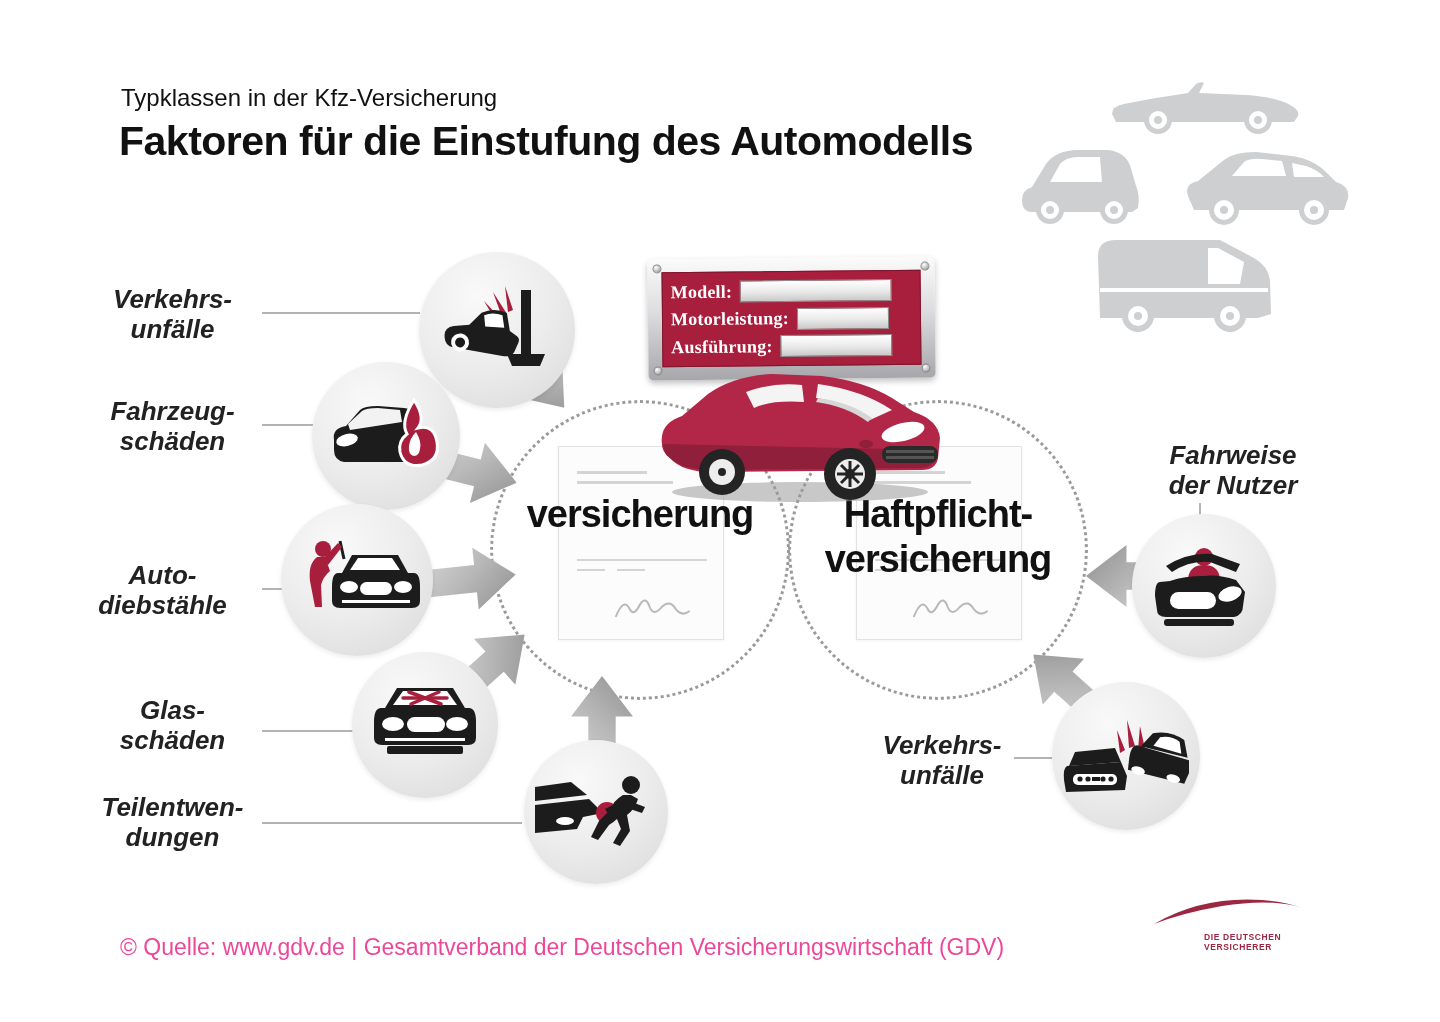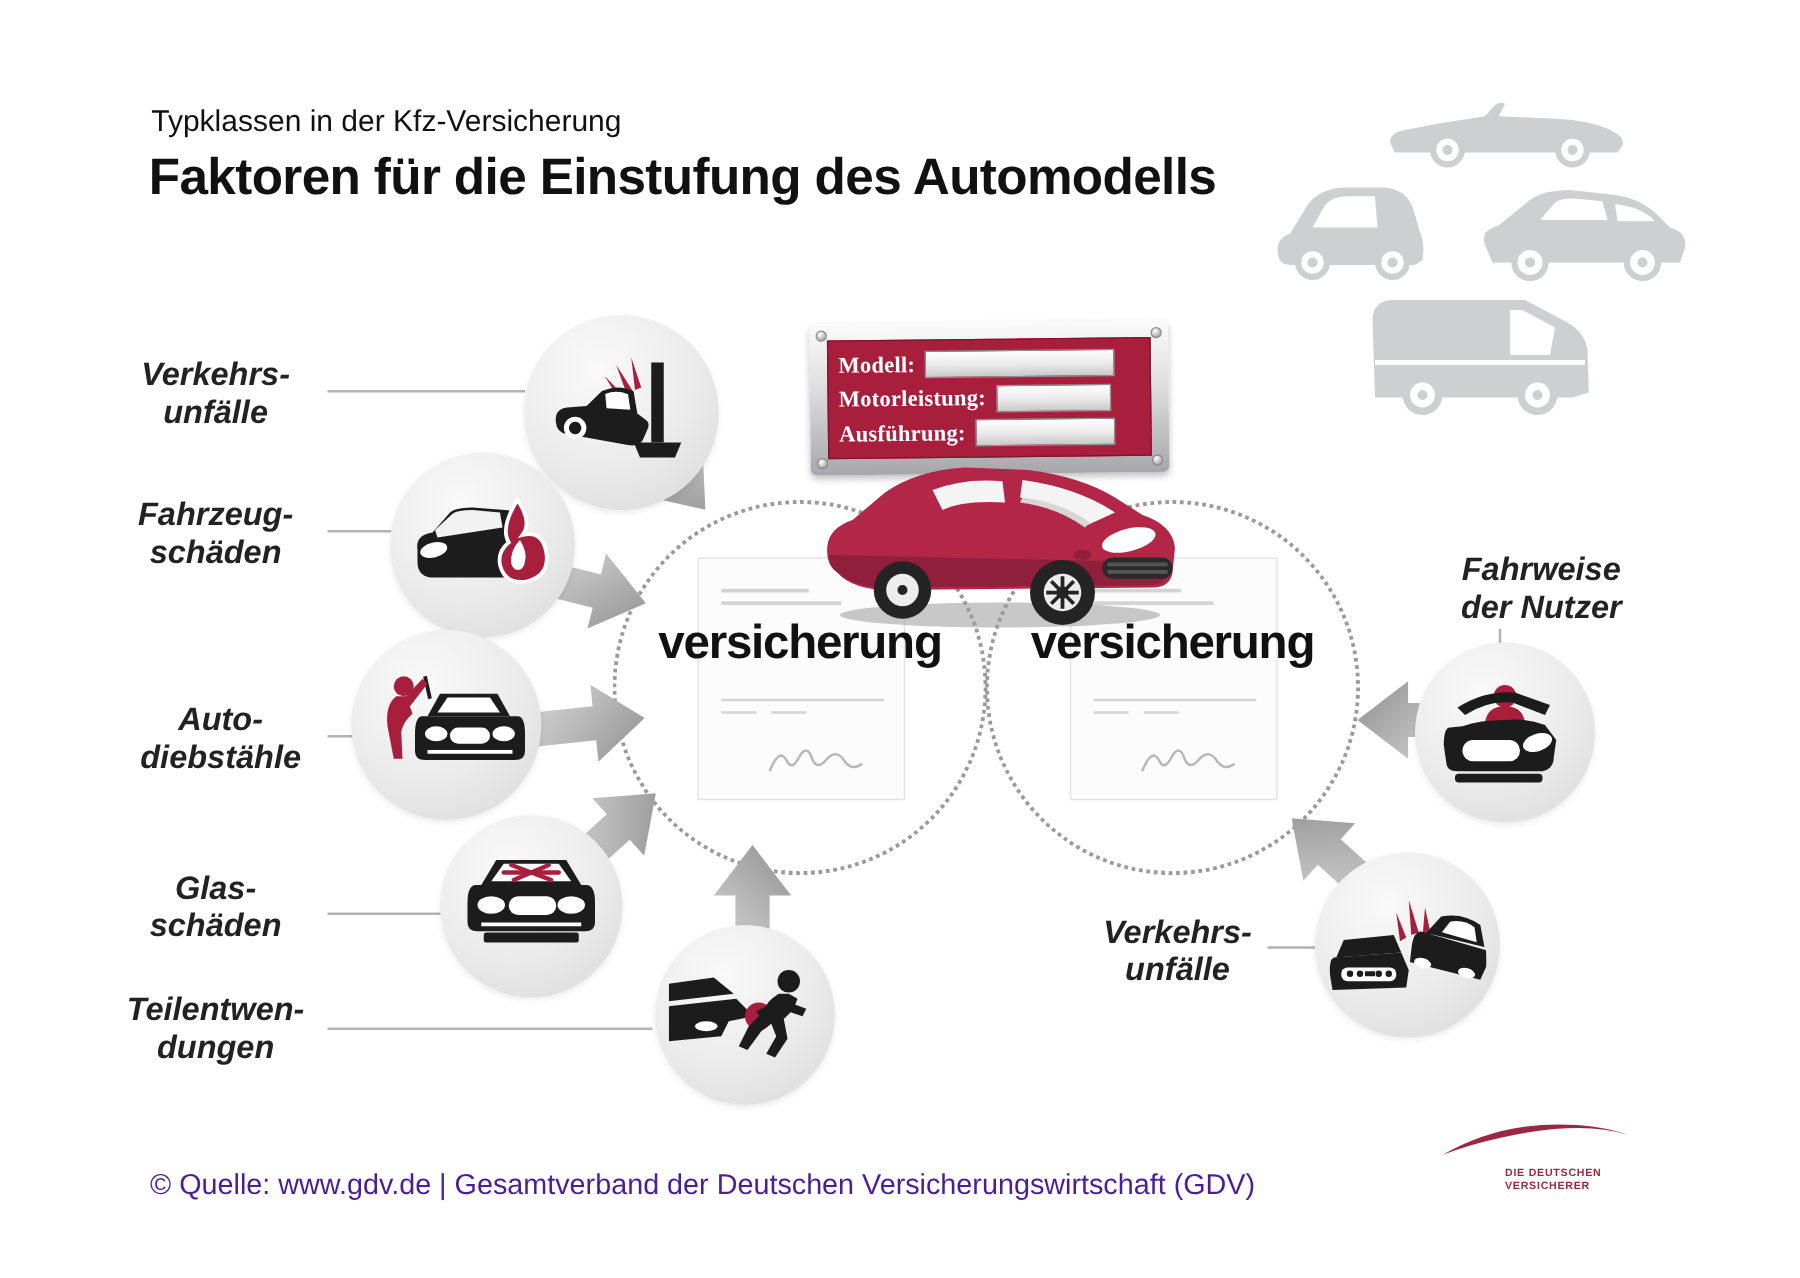--- a/index.html
+++ b/index.html
@@ -59,21 +59,21 @@
   .plate .plabel { font-family:"Liberation Serif", serif; font-weight:bold;
     color:#fff; font-size:18px; letter-spacing:0.2px; white-space:nowrap; }
   .plate .pbox { height:22px; margin-left:8px;
     background:linear-gradient(180deg,#ffffff 0%,#e9e9e9 55%,#c9c9c9 100%);
     border:1px solid #8e8e8e; }
 
   
   .center-car { position:absolute; left:650px; top:358px; z-index:6; }
 
   
-  .source { left:120px; top:934px; font-size:23px; color:#4c1d95; }
+  .source { left:120px; top:934px; font-size:23px; color:#ec4899; }
   .gdv-logo { position:absolute; left:1152px; top:892px; width:170px; }
   .gdv-text { font-size:50px; font-weight:bold; color:#8d2543; letter-spacing:1px; line-height:44px; margin-top:-6px; }
   .gdv-tagline { font-size:8.5px; font-weight:bold; color:#9c2742; letter-spacing:0.6px; margin-left:52px; margin-top:2px; }
 </style>
 </head>
 <body>
 
 <div class="abs kicker">Typklassen in der Kfz-Versicherung</div>
 <div class="abs title">Faktoren für die Einstufung des Automodells</div>
 
@@ -148,20 +148,21 @@
   <div class="dline" style="left:58px; top:122px; width:28px; height:2px;"></div>
   <svg class="sig" width="78" height="26" viewBox="0 0 78 26">
       <path d="M2,22 Q10,2 16,14 Q20,22 26,10 Q32,0 36,12 Q40,22 48,12 Q56,4 62,14 Q68,22 76,16" fill="none" stroke="#b8b8b8" stroke-width="2"></path>
     </svg>
 </div>
 
 <div class="ins-label" style="left:480px; top:492px;">
   <div>versicherung</div>
 </div>
 <div class="ins-label" style="left:778px; top:492px;">
+  <div>Haftpflicht-</div>
   <div>versicherung</div>
 </div>
 
 <div class="plate">
   <div class="screw" style="left:5px; top:5px;"></div>
   <div class="screw" style="right:5px; top:5px;"></div>
   <div class="screw" style="left:5px; bottom:5px;"></div>
   <div class="screw" style="right:5px; bottom:5px;"></div>
   <div class="red-panel">
     <div class="prow">
@@ -208,21 +209,21 @@
 </div>
 
 <div class="abs factor-label fl-right" style="left:90px; top:284px; width:165px;">
   <div>Verkehrs-</div>
     <div>unfälle</div>
 </div>
 <div class="abs factor-label fl-right" style="left:90px; top:396px; width:165px;">
   <div>Fahrzeug-</div>
     <div>schäden</div>
 </div>
-<div class="abs factor-label fl-right" style="left:94px; top:560px; width:165px;">
+<div class="abs factor-label fl-right" style="left:80px; top:560px; width:165px;">
   <div>Auto-</div>
     <div>diebstähle</div>
 </div>
 <div class="abs factor-label fl-right" style="left:90px; top:695px; width:165px;">
   <div>Glas-</div>
     <div>schäden</div>
 </div>
 <div class="abs factor-label fl-right" style="left:90px; top:792px; width:165px;">
   <div>Teilentwen-</div>
     <div>dungen</div>

